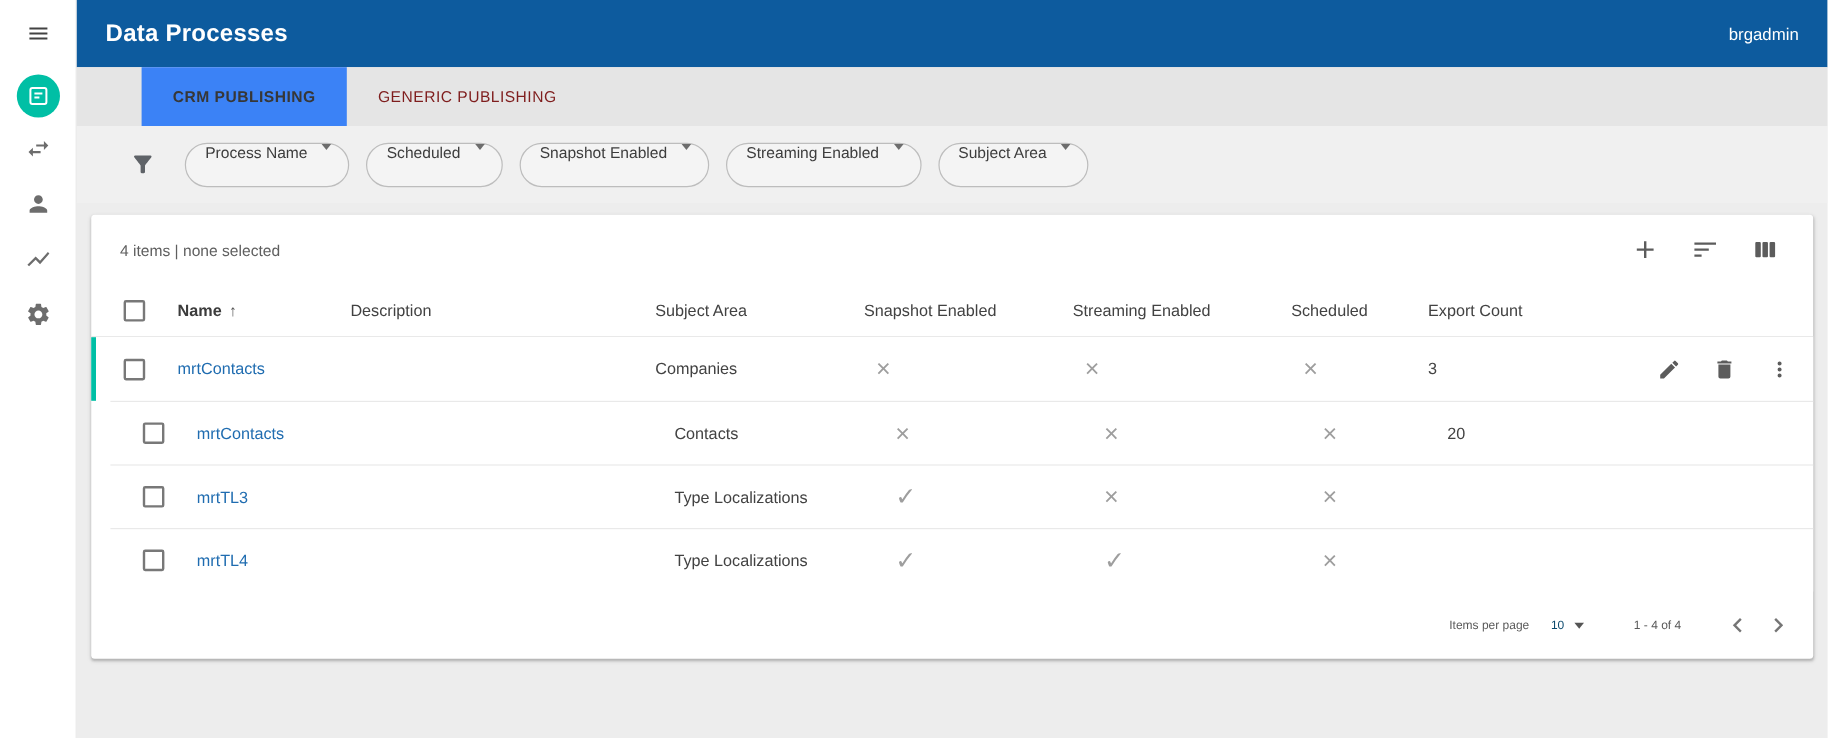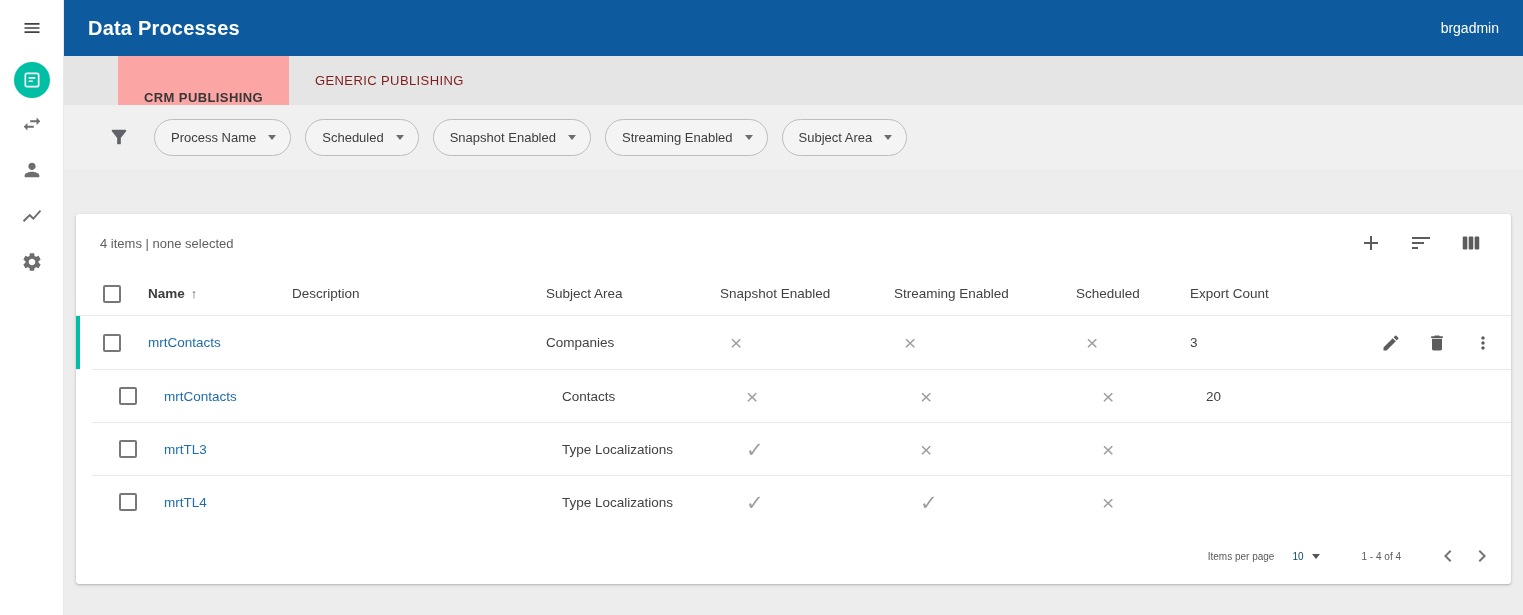--- a/index.html
+++ b/index.html
@@ -28,46 +28,45 @@
     padding:0 24px; flex-shrink:0;
   }
   .app-title { font-size:20px; font-weight:bold; letter-spacing:.2px; }
   .app-user { font-size:14px; cursor:pointer; }
   
   .tabsbar { height:49px; background:#e5e5e5; display:flex; padding-left:54px; flex-shrink:0; }
   .tab {
     display:flex; align-items:center; padding:0 26px;
     font-size:13px; letter-spacing:.4px; color:#7f1d1d; cursor:pointer;
   }
-  .tab.active { background:#fca5a5; color:#373737; font-weight:bold;align-items:flex-end; }
+  .tab.active { background:#3b82f6; color:#373737; font-weight:bold; }
   
   .filterbar {
     height:64px; background:#f0f0f0; display:flex; align-items:center;
     padding-left:40px; gap:14px; flex-shrink:0;
   }
   .funnel { display:flex; align-items:center; justify-content:center; width:30px; cursor:pointer; margin-right:6px; }
   .chip {
     height:37px; border:1px solid #bdbdbd; border-radius:19px;
-    background:#f4f4f4; display:flex; align-items:center;
+    background:#f4f4f4; display:flex; 
     padding:0 14px 0 16px; font-size:13px; color:#3d3d3d; cursor:pointer;
   }
   .caret {
     width:0; height:0; border-left:4px solid transparent; border-right:4px solid transparent;
     border-top:5px solid #6d6d6d; margin-left:12px;
   }
   
   .content { flex:1; padding:10px 12px; }
   .card {
     background:#fff; border-radius:3px;
     box-shadow:0 1px 2px rgba(0,0,0,.18), 0 1px 4px rgba(0,0,0,.1);
   }
   .card-toolbar {
     height:58px; display:flex; align-items:center; justify-content:space-between;
     padding:0 16px 0 24px;
-    margin-top:35px;
   }
   .summary { font-size:13px; color:#5f5f5f; }
   .toolbar-icons { display:flex; align-items:center; gap:22px; padding-right:10px; }
   .tbtn { display:flex; align-items:center; justify-content:center; width:28px; height:28px; cursor:pointer; }
   
   .thead, .trow {
     display:grid;
     grid-template-columns: 72px 144px 254px 174px 174px 182px 114px 136px 1fr;
     align-items:center;
   }

